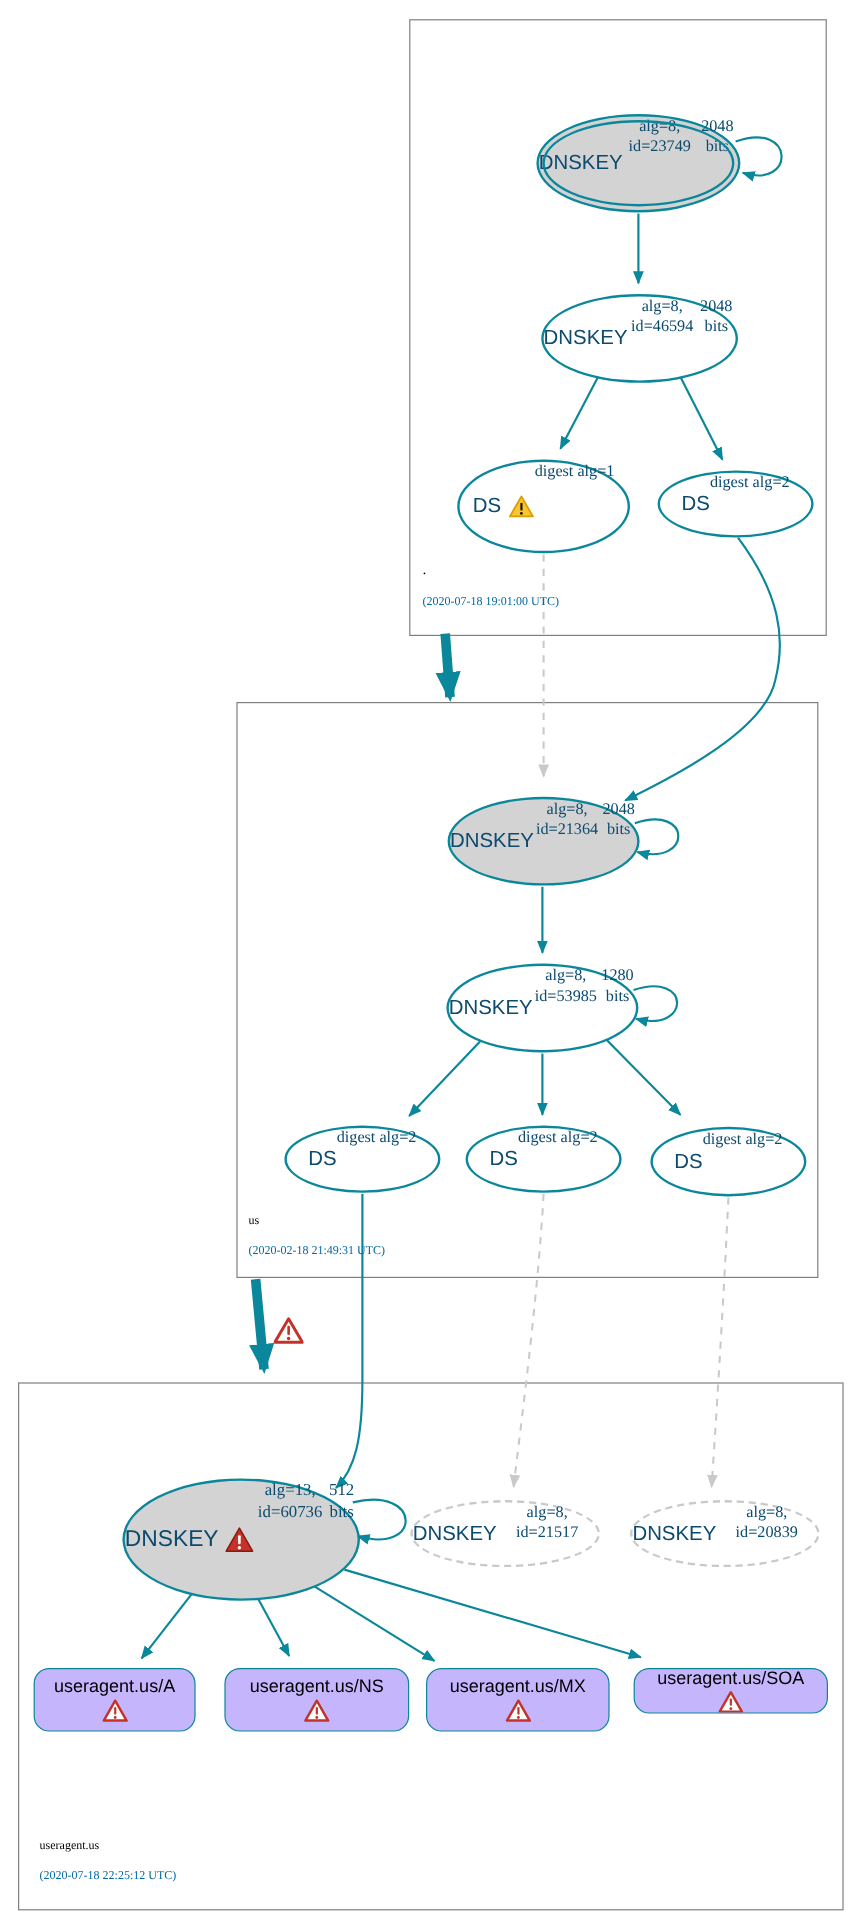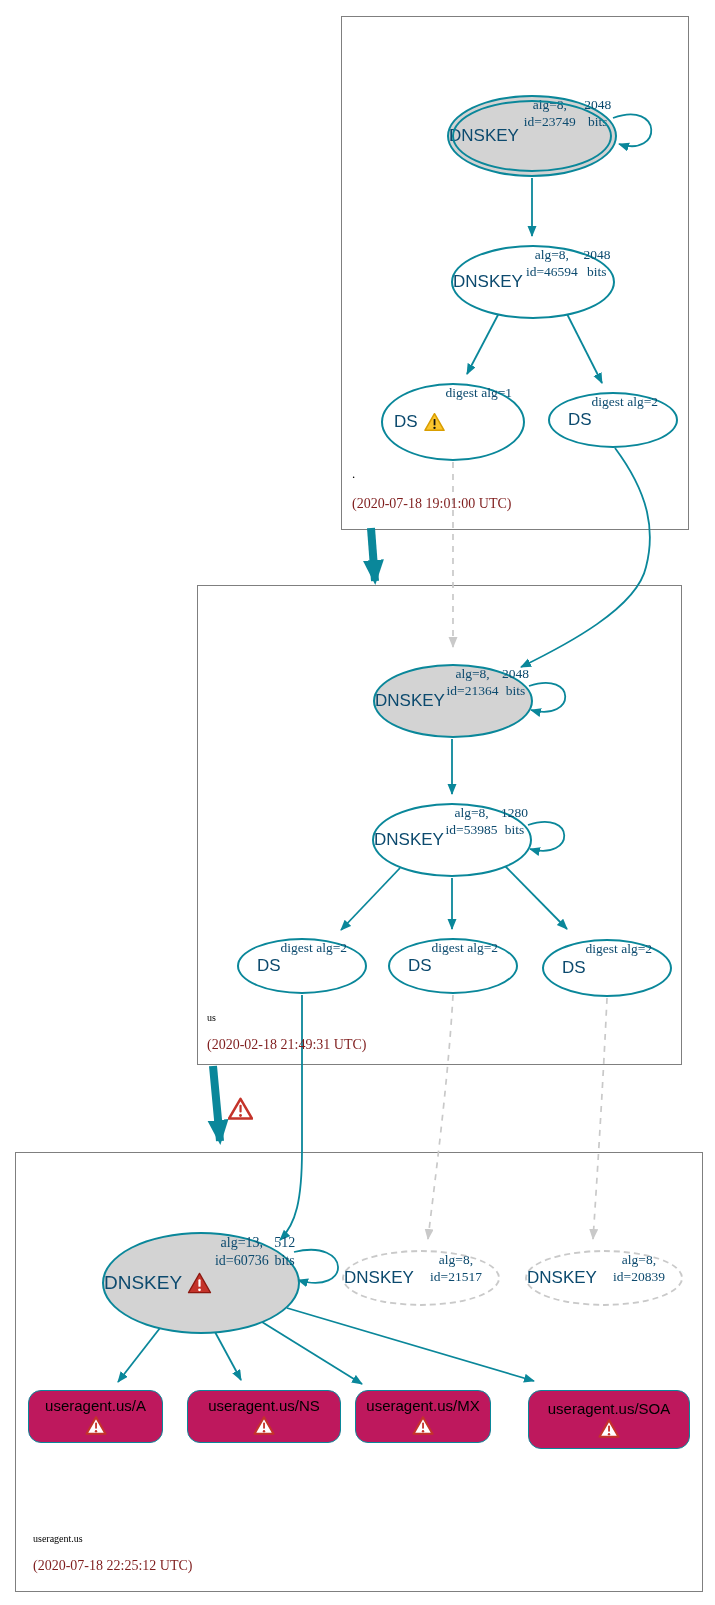--- a/index.html
+++ b/index.html
@@ -21,26 +21,26 @@
   .node{position:absolute;display:flex;flex-direction:row;justify-content:center;
         text-align:center;box-sizing:border-box;color:#0c4a6e;}
   .ellipse{border:2.2px solid var(--teal);border-radius:50%;background:#fff;}
   .ellipse.fill-gray{background:var(--nodefill);}
   .ellipse.double::after{content:"";position:absolute;inset:3px;border:2.2px solid var(--teal);
         border-radius:50%;pointer-events:none;}
   .ellipse.ghost{border:2px dashed var(--dash);background:#fff;}
   .ntitle{font-size:17px;line-height:1.15;display:flex;align-items:center;gap:5px;}
   .ntitle.big{font-size:19px;}
   .ndetail{font-family:"Liberation Serif",serif;font-size:13.5px;line-height:1.25;}
-  .rrset{position:absolute;border:1.7px solid var(--teal);border-radius:13px;background:#be185d;
+  .rrset{position:absolute;border:1.7px solid var(--teal);border-radius:13px;background:#c4b5fd;
         box-sizing:border-box;display:flex;flex-direction:column;align-items:center;justify-content:center;
         gap:1px;color:#000;}
   .rtitle{font-size:15px;line-height:1.1;}
   .zlabel{position:absolute;font-family:"Liberation Serif",serif;font-size:10px;color:#000;}
-  .zts{position:absolute;font-family:"Liberation Serif",serif;font-size:14px;color:#7f1d1d;}
+  .zts{position:absolute;font-family:"Liberation Serif",serif;font-size:10px;color:#0369a1;}
   .floating-icon{position:absolute;}
   svg.icn{display:block;}
 </style>
 </head>
 <body>
 
 <div id="canvas">
 
   <div class="zonebox" style="left:341px;top:16px;width:346px;height:512px"></div>
   <div class="zonebox" style="left:197px;top:585px;width:483px;height:478px"></div>
@@ -212,30 +212,30 @@
 
   <div class="rrset" style="left:187px;top:1390px;width:154px;height:53px">
     <div class="rtitle">useragent.us/NS</div>
     <svg class="icn" width="22" height="19" viewBox="0 0 26 24">
       <path d="M13 1.5 L25 22.5 H1 Z" fill="#fff" stroke="#c4332a" stroke-width="2.6" stroke-linejoin="round"></path>
       <rect x="11.9" y="8.2" width="2.3" height="8" rx="1" fill="#c4332a"></rect>
       <circle cx="13" cy="19.3" r="1.5" fill="#c4332a"></circle>
     </svg>
   </div>
 
-  <div class="rrset" style="left:355px;top:1390px;width:136px;height:53px">
+  <div class="rrset" style="left:355px;top:1390px;width:153px;height:53px">
     <div class="rtitle">useragent.us/MX</div>
     <svg class="icn" width="22" height="19" viewBox="0 0 26 24">
       <path d="M13 1.5 L25 22.5 H1 Z" fill="#fff" stroke="#c4332a" stroke-width="2.6" stroke-linejoin="round"></path>
       <rect x="11.9" y="8.2" width="2.3" height="8" rx="1" fill="#c4332a"></rect>
       <circle cx="13" cy="19.3" r="1.5" fill="#c4332a"></circle>
     </svg>
   </div>
 
-  <div class="rrset" style="left:528px;top:1390px;width:162px;height:59px">
+  <div class="rrset" style="left:528px;top:1390px;width:162px;height:38px">
     <div class="rtitle">useragent.us/SOA</div>
     <svg class="icn" width="22" height="19" viewBox="0 0 26 24">
       <path d="M13 1.5 L25 22.5 H1 Z" fill="#fff" stroke="#c4332a" stroke-width="2.6" stroke-linejoin="round"></path>
       <rect x="11.9" y="8.2" width="2.3" height="8" rx="1" fill="#c4332a"></rect>
       <circle cx="13" cy="19.3" r="1.5" fill="#c4332a"></circle>
     </svg>
   </div>
 
   <div class="zlabel" style="left:33px;top:1533px">useragent.us</div>
   <div class="zts" style="left:33px;top:1558px">(2020-07-18 22:25:12 UTC)</div>

